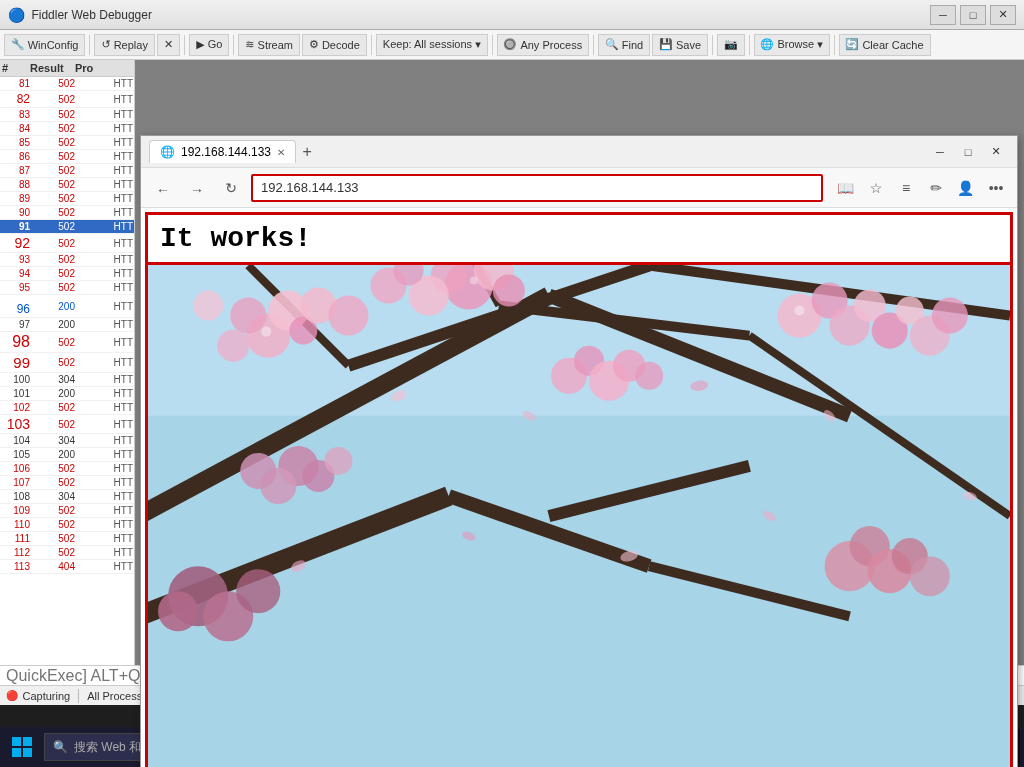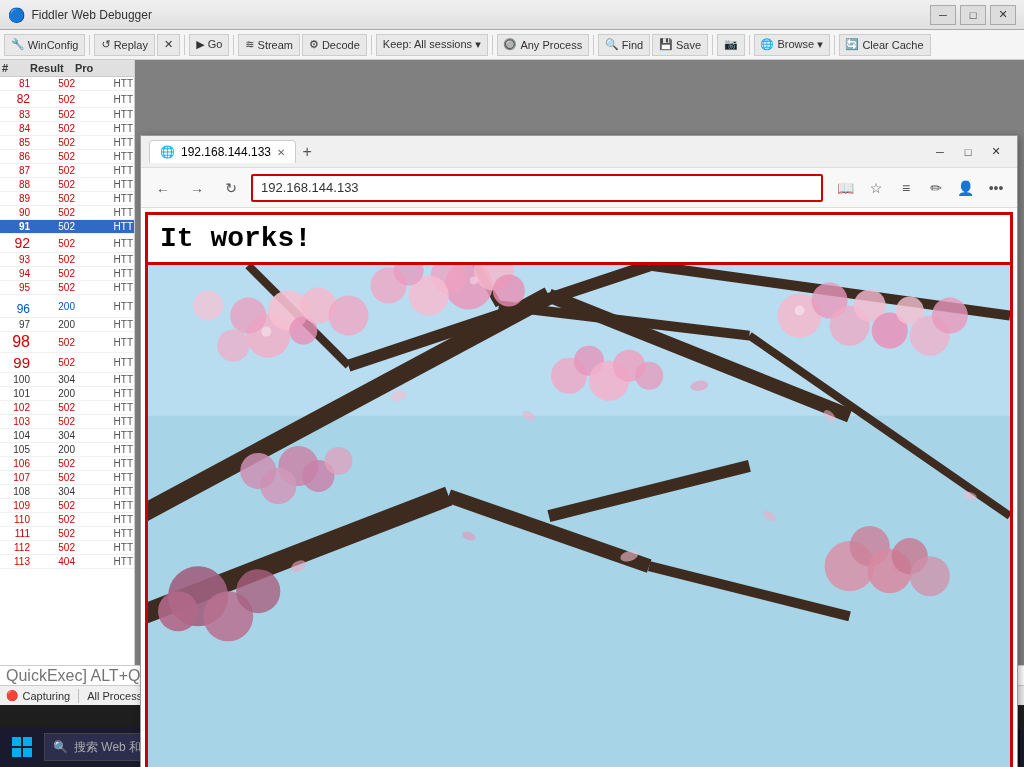--- a/index.html
+++ b/index.html
@@ -454,21 +454,21 @@
     <span style="color:#333; font-size:10px;">101</span>
     <span style="color:#333; font-size:10px;">200</span>
     <span style="font-size:10px; color:#555;">HTT</span>
   </div>
           <div class="session-row">
     <span style="color:#cc0000; font-size:10px;">102</span>
     <span style="color:#cc0000; font-size:10px;">502</span>
     <span style="font-size:10px; color:#555;">HTT</span>
   </div>
           <div class="session-row">
-    <span style="color:#cc0000; font-size:10px;">103</span>
+    <span style="color:#cc0000; font-size:14px;">103</span>
     <span style="color:#cc0000; font-size:10px;">502</span>
     <span style="font-size:10px; color:#555;">HTT</span>
   </div>
           <div class="session-row">
     <span style="color:#333; font-size:10px;">104</span>
     <span style="color:#333; font-size:10px;">304</span>
     <span style="font-size:10px; color:#555;">HTT</span>
   </div>
           <div class="session-row">
     <span style="color:#333; font-size:10px;">105</span>

